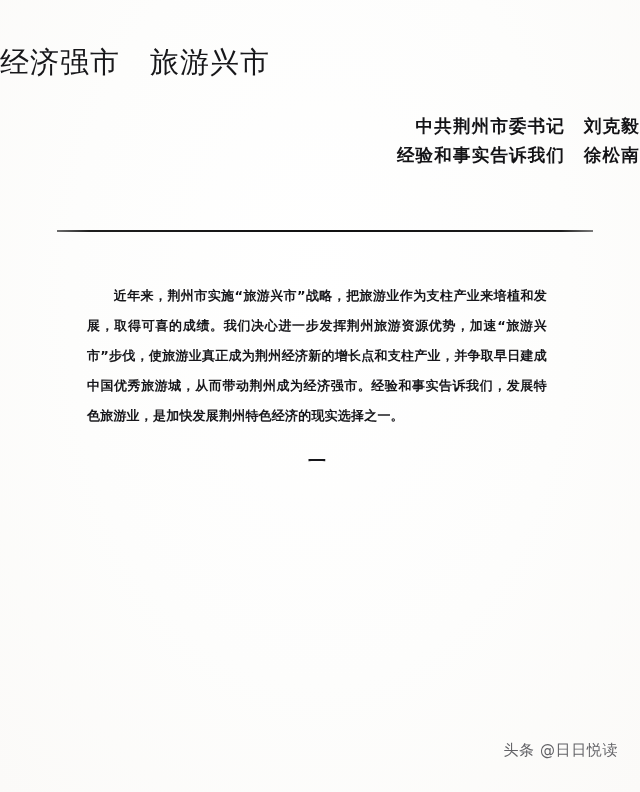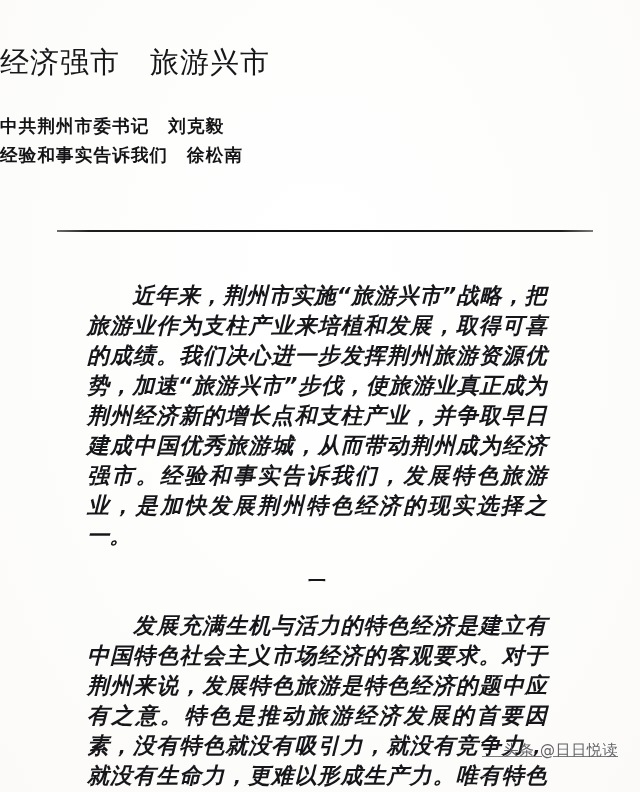--- a/index.html
+++ b/index.html
@@ -39,21 +39,21 @@
     color: #17171a;
     white-space: pre;
     font-family: "DejaVu Serif", "Liberation Serif", serif;
   }
 
   .byline {
     position: absolute;
     left: 0;
     right: 0;
     top: 112px;
-    text-align: left;
+    text-align: right;
   }
   .byline-line {
     font-size: 17.5px;
     line-height: 29px;
     font-weight: 700;
     letter-spacing: 1.2px;
     color: #131316;
     white-space: pre;
     font-family: "DejaVu Sans", "Liberation Sans", sans-serif;
   }
@@ -70,31 +70,30 @@
   
   .body-col {
     position: absolute;
     left: 87px;
     top: 281px;
     width: 460px;
   }
 
   .para {
     margin: 0;
-    font-size: 22px;
+    font-size: 13px;
     line-height: 30px;
     font-weight: 700;
     letter-spacing: 0.2px;
     color: #16161a;
     text-align: justify;
     text-justify: inter-character;
     font-family: "DejaVu Sans", "Liberation Sans", sans-serif;
     white-space: pre-wrap;
     word-break: break-all;
-    font-style: italic;
   }
 
   .section-mark {
     margin: 0;
     height: 60px;
     line-height: 60px;
     text-align: center;
     font-size: 18px;
     font-weight: 700;
     color: #16161a;
@@ -106,21 +105,20 @@
     position: absolute;
     right: 22px;
     bottom: 12px;
     font-size: 15px;
     line-height: 20px;
     color: #6f6f74;
     letter-spacing: 0.6px;
     white-space: pre;
     font-family: "DejaVu Sans", "Liberation Sans", sans-serif;
     opacity: 0.92;
-    text-decoration: underline;
   }
   .watermark .wm-brand { color: #55555a; }
 </style>
 </head>
 <body>
 
 <div class="page">
 
   <div class="title">经济强市　旅游兴市</div>
 
@@ -130,21 +128,20 @@
   </div>
 
   <div class="rule"></div>
 
   <div class="body-col">
 
     <p class="para">　　近年来，荆州市实施“旅游兴市”战略，把旅游业作为支柱产业来培植和发展，取得可喜的成绩。我们决心进一步发挥荆州旅游资源优势，加速“旅游兴市”步伐，使旅游业真正成为荆州经济新的增长点和支柱产业，并争取早日建成中国优秀旅游城，从而带动荆州成为经济强市。经验和事实告诉我们，发展特色旅游业，是加快发展荆州特色经济的现实选择之一。</p>
 
     <div class="section-mark">一</div>
 
-    <p class="para">　　发展充满生机与活力的特色经济是建立有中国特色社会主义市场经济的客观要求。对于荆州来说，发展特色旅游是特色经济的题中应有之意。特色是推动旅游经济发展的首要因素，没有特色就没有吸引力，就没有竞争力，就没有生命力，更难以形成生产力。唯有特色之树常青。我们荆州发展旅游业，应充分发挥荆州特色，依据特色对旅游业进行定位。这不仅是响应江泽民同志提出的“各地要从实际出发，发展各具特色的经济”的号召，而且是荆</p>
 
   </div>
 
   <div class="watermark">
     <span class="wm-brand">头条 @日日悦读</span>
   </div>
 
 </div>
 
 </body></html>

